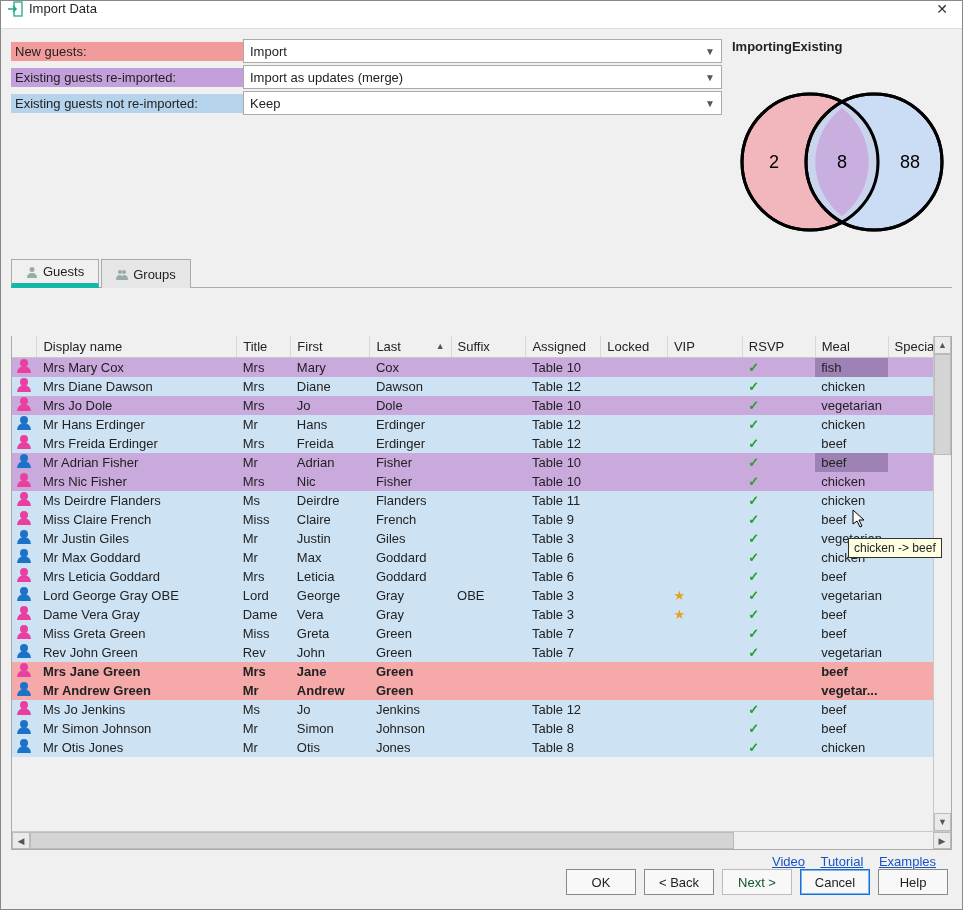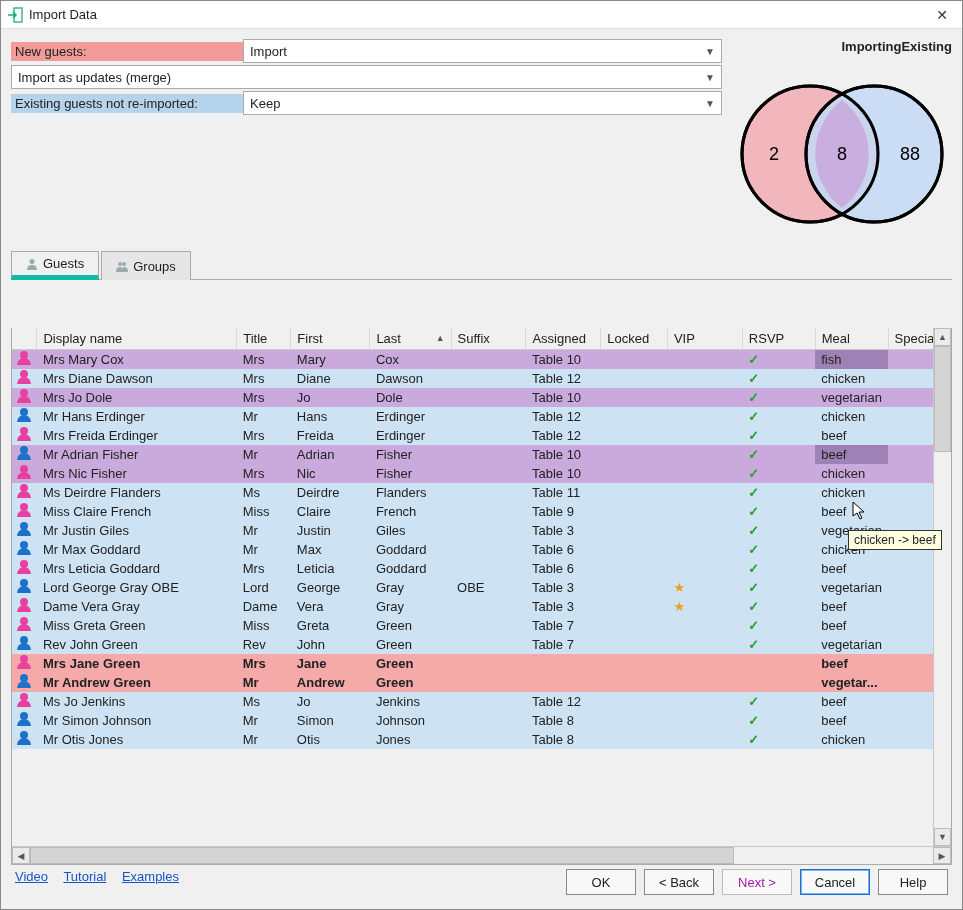--- a/index.html
+++ b/index.html
@@ -13,21 +13,21 @@
   .window {
     width: 963px; height: 910px;
     background: #f0f0f0;
     border: 1px solid #888;
     display: flex; flex-direction: column;
   }
   .titlebar {
     height: 28px;
     background: #fff;
     border-bottom: 1px solid #ddd;
-    display: flex; align-items: center;
+    display: flex; 
     padding: 0 6px;
   }
   .titlebar .icon { width:16px; height:16px; margin-right:6px; }
   .titlebar .title { flex:1; font-size:13px; }
   .titlebar .close { width:28px; text-align:center; cursor:pointer; font-size:14px; color:#333; }
   
   .content {
     flex:1; display:flex; flex-direction:column;
     padding: 10px 10px 6px 10px;
     overflow:hidden;
@@ -60,21 +60,21 @@
     margin-top:6px;
     border:1px solid #aaa;
     background:#fff;
     padding:6px 8px;
     height:156px;
     font-size:13px;
     line-height:1.4;
   }
 
   .venn-col { width:220px; text-align:center; }
-  .venn-labels { display:flex; justify-content:flex-end; font-weight:bold; font-size:13px; margin-bottom:8px;}
+  .venn-labels { display:flex; justify-content:flex-start; font-weight:bold; font-size:13px; margin-bottom:16px;}
   .venn-wrap { position:relative; width:220px; height:180px; }
   .venn-svg { width:100%; height:100%; }
 
   .tabs {
     margin-top:8px;
     display:flex;
     border-bottom:1px solid #aaa;
   }
   .tab {
     padding:4px 14px;
@@ -144,31 +144,31 @@
     width:18px; position:absolute; right:0; top:0; bottom:18px;
     background:#f0f0f0; border-left:1px solid #c8c8c8;
     display:flex; flex-direction:column;
   }
   .grid-vscroll .sbbtn { height:18px; border:1px solid #bbb; background:#eaeaea;display:flex;align-items:center;justify-content:center;font-size:9px;color:#555;}
   .grid-vscroll .vtrack{flex:1; position:relative;}
   .grid-vscroll .vthumb{position:absolute; top:0; left:0; width:100%; height:22%; background:#d4d4d4; border:1px solid #bbb;}
 
   .instruction { margin:8px 0 4px 0; font-size:13px;}
   .bottom-bar {
-    display:flex; align-items:flex-start; padding:4px 4px 8px 4px;
+    display:flex; align-items:flex-end; padding:4px 4px 8px 4px;flex-direction:column;
   }
   .links a { color:#1854c7; text-decoration:underline; margin-right:12px; cursor:pointer;}
   .btns { margin-left:auto; display:flex; gap:8px; }
   .btn {
     min-width:70px; height:26px; padding:0 12px;
     border:1px solid #8a8a8a; background:#f8f8f8; cursor:pointer;
     display:flex; align-items:center; justify-content:center;
     font-size:13px;
   }
-  .btn.disabled { color:#a21caf; border-color:#bcbcbc; cursor:default;}
+  .btn.disabled { color:#14532d; border-color:#bcbcbc; cursor:default;}
   .btn.focus { border-color:#1a6fd6; box-shadow:0 0 0 1px #7ab4ef inset;}
   
   .cursor { position:absolute; width:16px; height:20px; pointer-events:none; z-index:50;}
   .tooltip {
     position:absolute; background:#ffffe1; border:1px solid #333; padding:2px 5px; font-size:12px; z-index:51; white-space:nowrap;
   }
 </style>
 </head>
 <body>
 
@@ -188,20 +188,21 @@
     <div class="top-area">
       <div class="config-col">
         <div class="config-row">
           <label class="lbl-new">New guests:</label>
           <div class="combo">
             <span>Import</span>
             <span class="chev">▼</span>
           </div>
         </div>
         <div class="config-row">
+          <label class="lbl-reimport">Existing guests re-imported:</label>
           <div class="combo">
             <span>Import as updates (merge)</span>
             <span class="chev">▼</span>
           </div>
         </div>
         <div class="config-row">
           <label class="lbl-notre">Existing guests not re-imported:</label>
           <div class="combo">
             <span>Keep</span>
             <span class="chev">▼</span>

